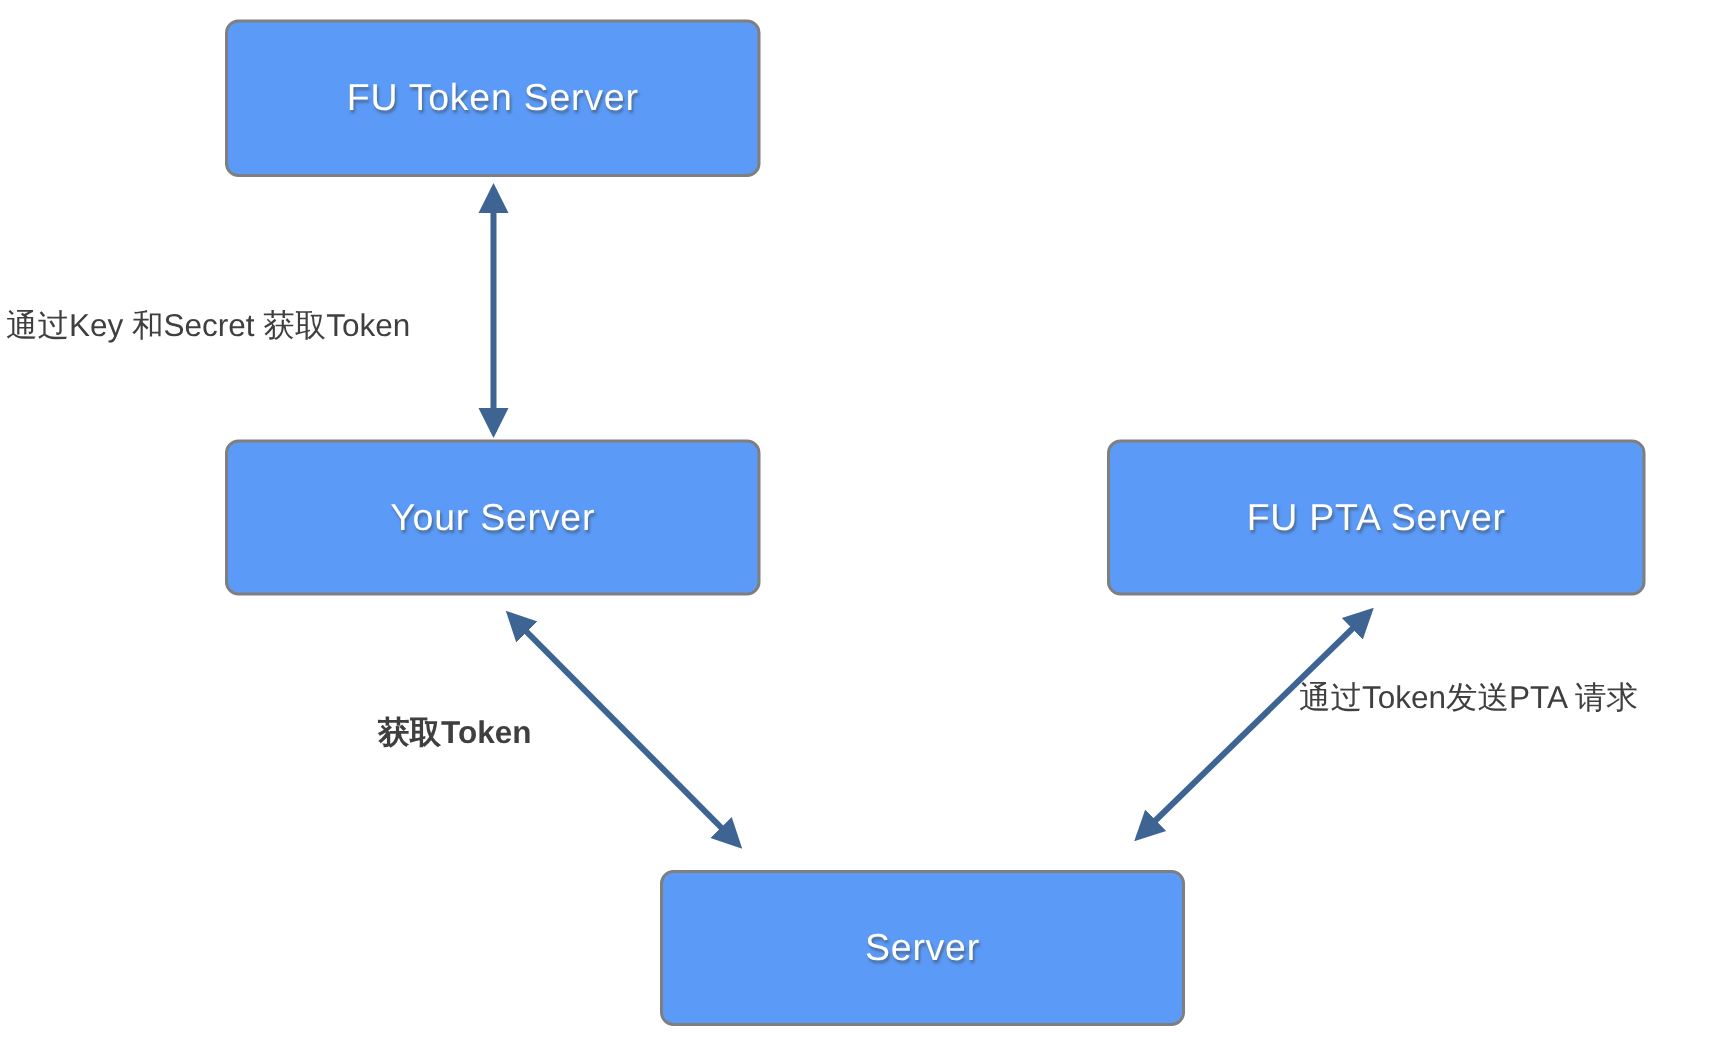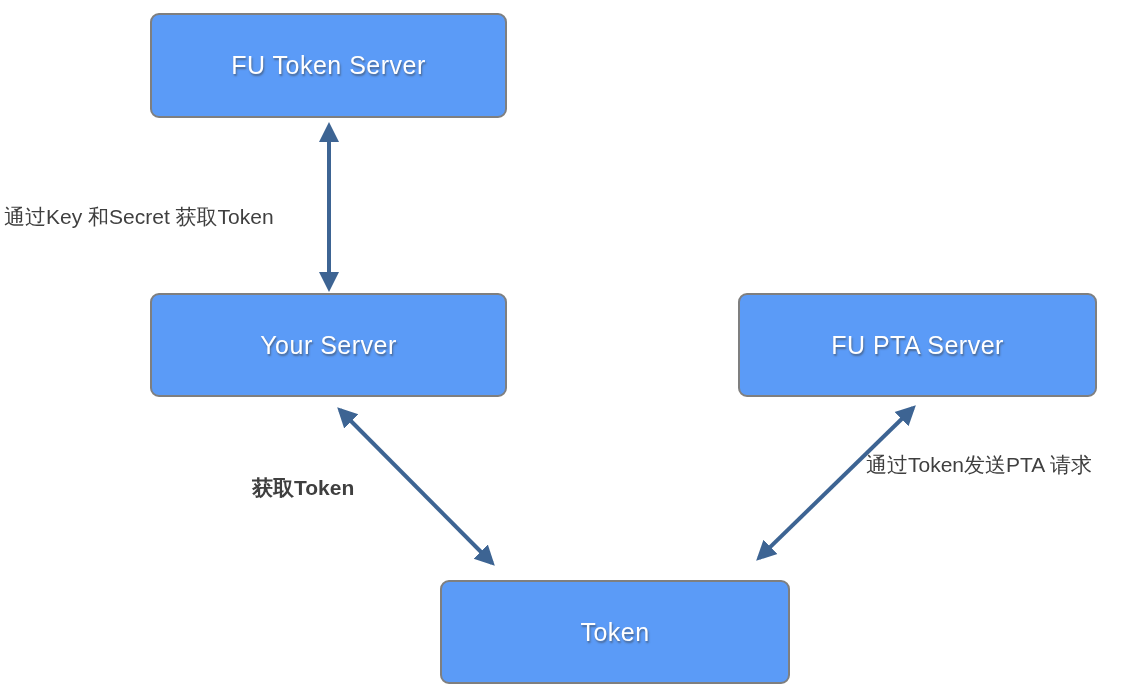--- a/index.html
+++ b/index.html
@@ -84,21 +84,21 @@
 
   <div class="node" id="node-fu-pta-server">
     <span class="node-label">FU PTA Server</span>
   </div>
 
   <div class="node" id="node-your-server">
     <span class="node-label">Your Server</span>
   </div>
 
   <div class="node" id="node-client">
-    <span class="node-label">Token</span>
+    <span class="node-label">Server</span>
   </div>
 
   <div class="edge-label" id="edge-label-token-key">通过Key 和Secret 获取Token</div>
 
   <div class="edge-label" id="edge-label-get-token">获取Token</div>
 
   <div class="edge-label" id="edge-label-pta-request">通过Token发送PTA 请求</div>
 
 </div>
 

